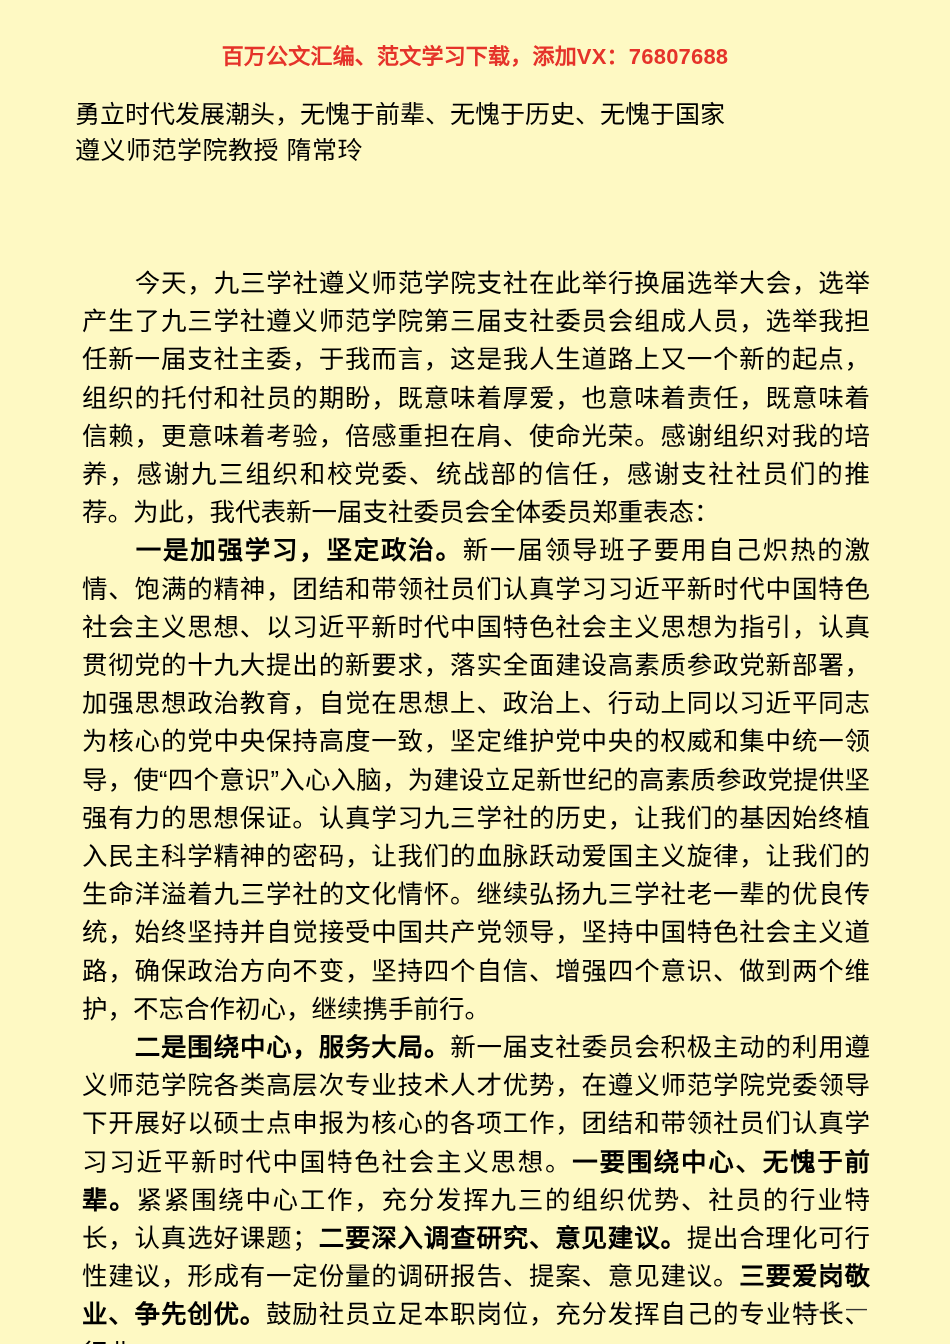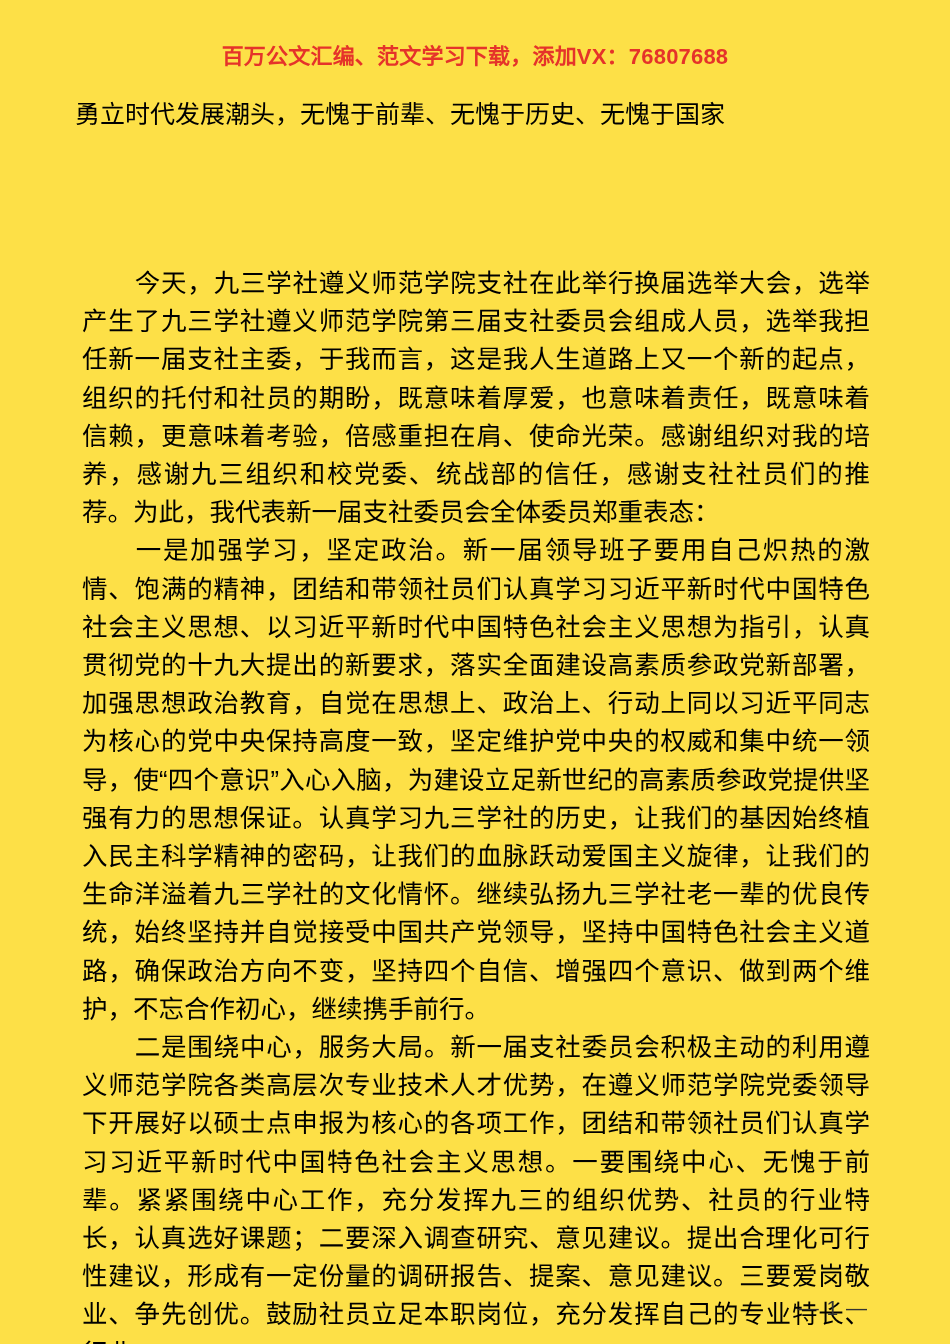--- a/index.html
+++ b/index.html
@@ -10,21 +10,21 @@
   }
   body {
     font-family: "Liberation Sans", "DejaVu Sans", sans-serif;
     color: #000000;
   }
   .page {
     position: relative;
     width: 950px;
     height: 1344px;
     margin: 0 auto;
-    background: #fde047;
+    background: #fef9c3;
     box-sizing: border-box;
     overflow: hidden;
   }
 
   
   .promo-header {
     position: absolute;
     top: 42px;
     left: 0;
     width: 950px;
@@ -71,21 +71,21 @@
     text-align-last: left;
     text-justify: inter-ideograph;
     margin: 0;
     word-break: break-all;
   }
   .para .indent {
     display: inline-block;
     width: 52px;
   }
   .para b, .para .bold {
-    font-weight: 400;
+    font-weight: 700;
   }
 
   
   .footer {
     position: absolute;
     bottom: 22px;
     left: 0;
     width: 950px;
     text-align: right;
     padding-right: 82px;
@@ -98,20 +98,21 @@
 </style>
 </head>
 <body>
 
 <div class="page">
 
   <div class="promo-header" style="color: rgb(229, 51, 42);">百万公文汇编、范文学习下载，添加VX：76807688</div>
 
   <div class="title-block">
     <div class="title-line">勇立时代发展潮头，无愧于前辈、无愧于历史、无愧于国家</div>
+    <div class="title-line author">遵义师范学院教授  隋常玲</div>
   </div>
 
   <div class="body-block">
 
     <p class="para"><span class="indent"></span><span>今天，九三学社遵义师范学院支社在此举行换届选举大会，选举产生了九三学社遵义师范学院第三届支社委员会组成人员，选举我担任新一届支社主委，于我而言，这是我人生道路上又一个新的起点，组织的托付和社员的期盼，既意味着厚爱，也意味着责任，既意味着信赖，更意味着考验，倍感重担在肩、使命光荣。感谢组织对我的培养，感谢九三组织和校党委、统战部的信任，感谢支社社员们的推荐。为此，我代表新一届支社委员会全体委员郑重表态：</span></p>
 
     <p class="para"><span class="indent"></span><b>一是加强学习，坚定政治。</b><span>新一届领导班子要用自己炽热的激情、饱满的精神，团结和带领社员们认真学习习近平新时代中国特色社会主义思想、以习近平新时代中国特色社会主义思想为指引，认真贯彻党的十九大提出的新要求，落实全面建设高素质参政党新部署，加强思想政治教育，自觉在思想上、政治上、行动上同以习近平同志为核心的党中央保持高度一致，坚定维护党中央的权威和集中统一领导，使“四个意识”入心入脑，为建设立足新世纪的高素质参政党提供坚强有力的思想保证。认真学习九三学社的历史，让我们的基因始终植入民主科学精神的密码，让我们的血脉跃动爱国主义旋律，让我们的生命洋溢着九三学社的文化情怀。继续弘扬九三学社老一辈的优良传统，始终坚持并自觉接受中国共产党领导，坚持中国特色社会主义道路，确保政治方向不变，坚持四个自信、增强四个意识、做到两个维护，不忘合作初心，继续携手前行。</span></p>
 
     <p class="para"><span class="indent"></span><b>二是围绕中心，服务大局。</b><span>新一届支社委员会积极主动的利用遵义师范学院各类高层次专业技术人才优势，在遵义师范学院党委领导下开展好以硕士点申报为核心的各项工作，团结和带领社员们认真学习习近平新时代中国特色社会主义思想。</span><b>一要围绕中心、无愧于前辈。</b><span>紧紧围绕中心工作，充分发挥九三的组织优势、社员的行业特长，认真选好课题；</span><b>二要深入调查研究、意见建议。</b><span>提出合理化可行性建议，形成有一定份量的调研报告、提案、意见建议。</span><b>三要爱岗敬业、争先创优。</b><span>鼓励社员立足本职岗位，充分发挥自己的专业特长、行业</span></p>
 

